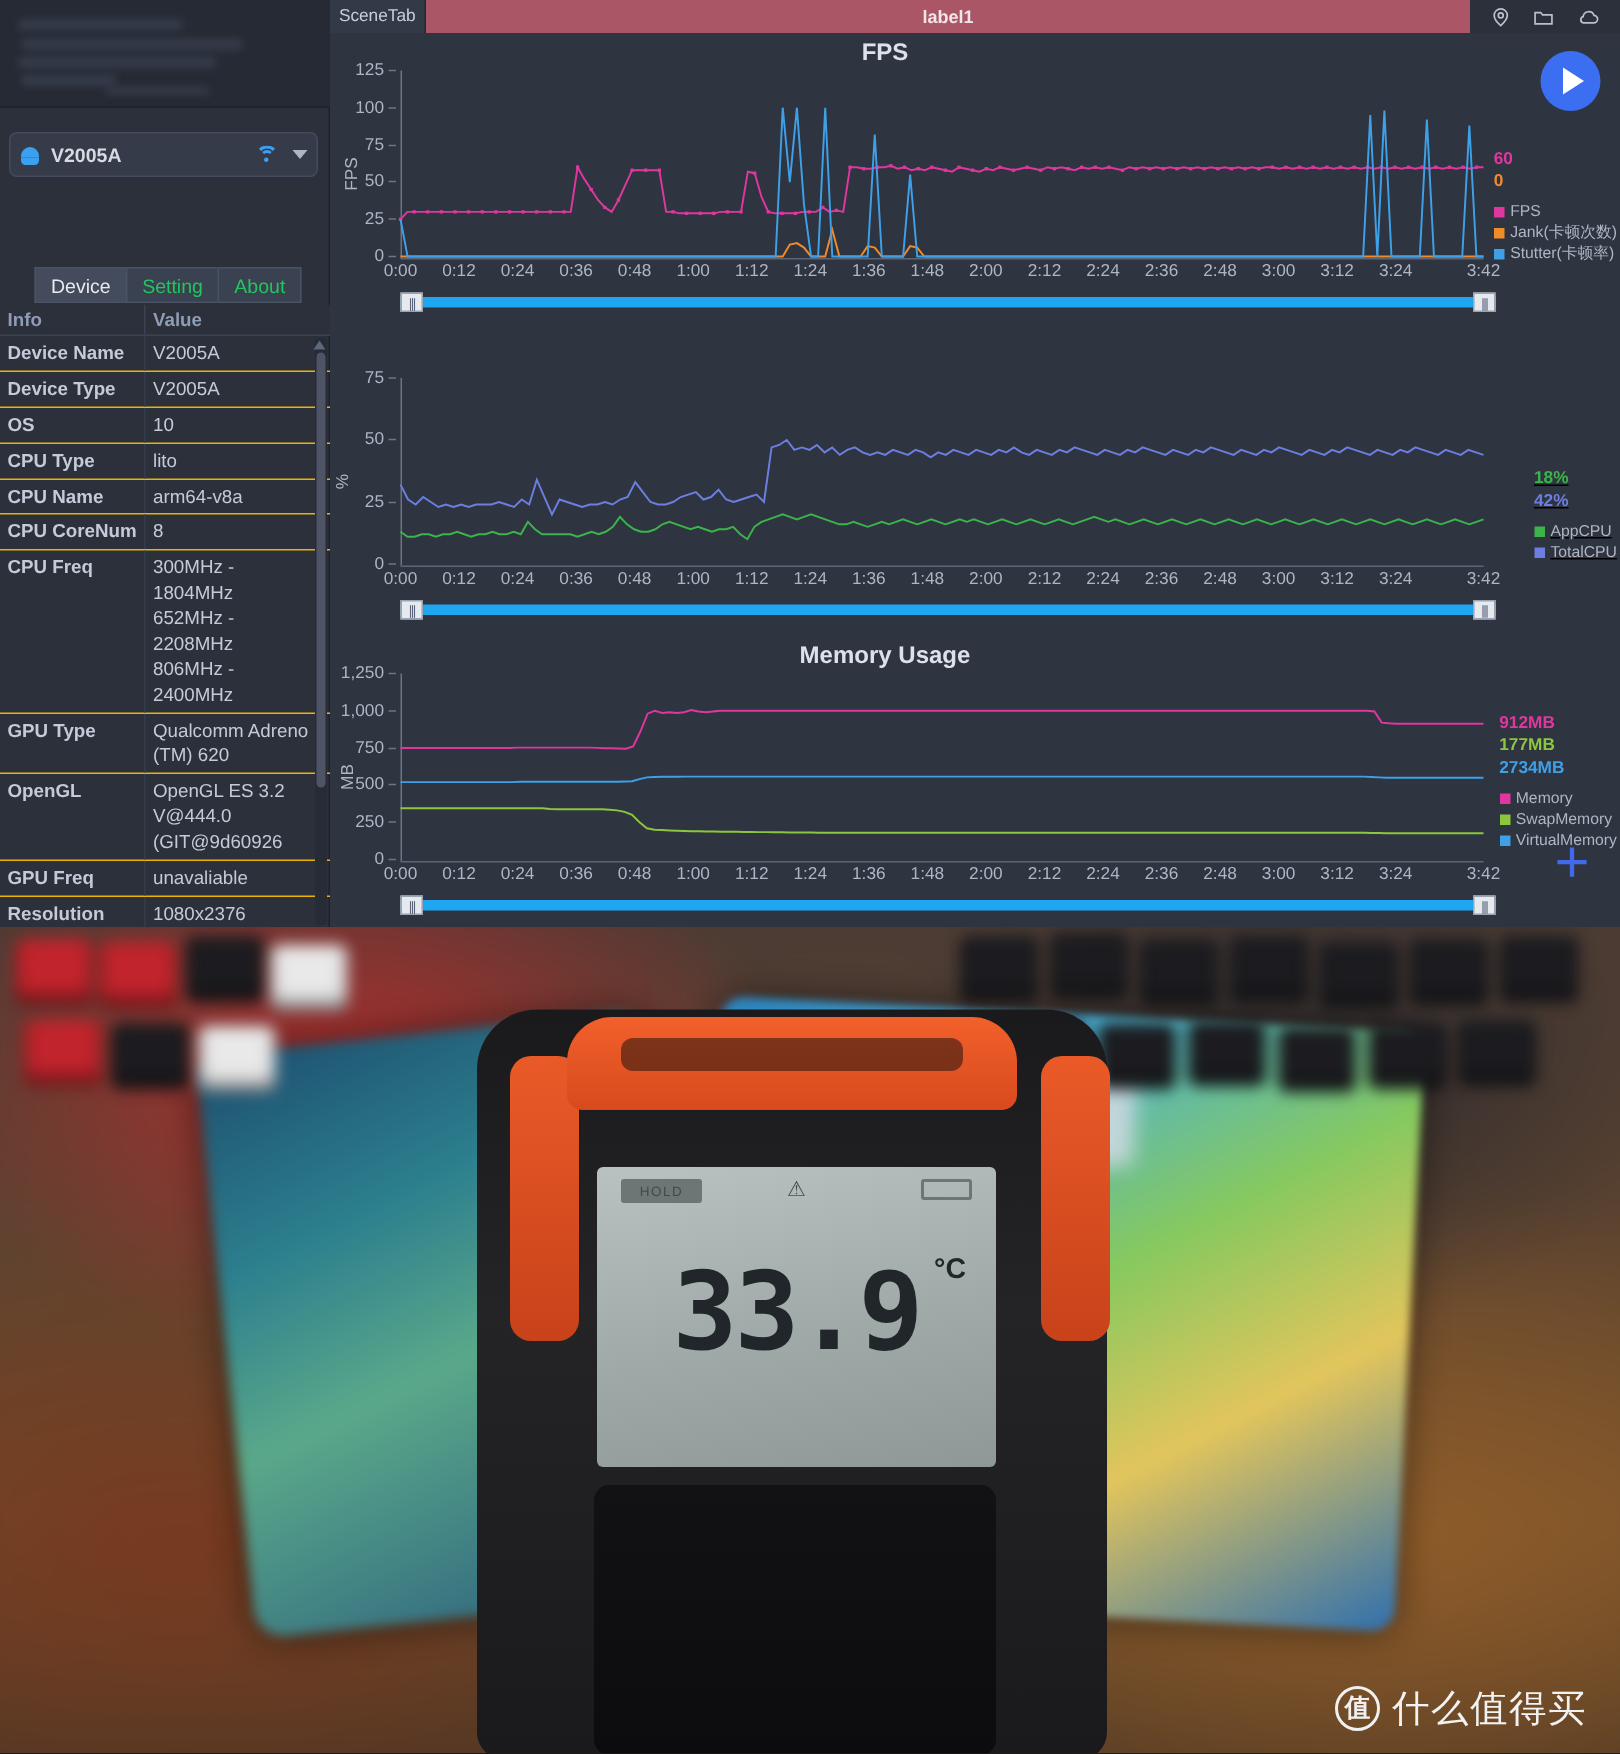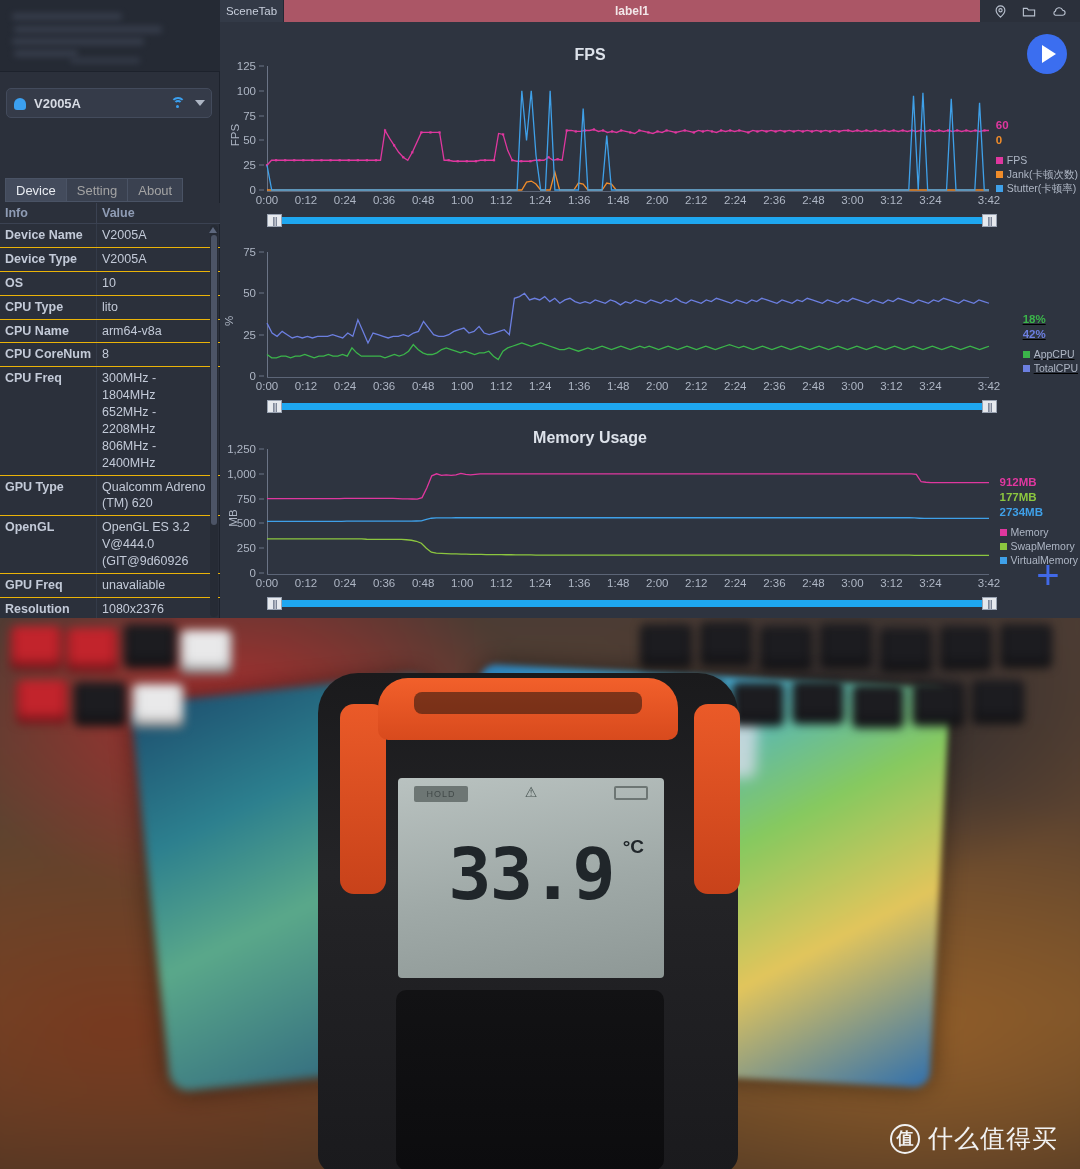--- a/index.html
+++ b/index.html
@@ -79,26 +79,26 @@
   .wifi-ico i:nth-child(1){ width:15px;height:15px; top:0; }
   .wifi-ico i:nth-child(2){ width:9px;height:9px; top:3px; }
   .wifi-dot { position:absolute; left:50%; margin-left:-1.5px; top:8px;
     width:3px;height:3px;border-radius:50%;background:#3ba0f0; }
   .caret {
     width: 0; height: 0; border-left: 5px solid transparent;
     border-right: 5px solid transparent; border-top: 6px solid #aeb6c4;
   }
 
   .tabstrip {
-    position: absolute; left: 5px; top: 178px; display: flex; gap: 0;
+    position: absolute; left: 23px; top: 178px; display: flex; gap: 0;
   }
   .tabbtn {
     height: 24px; padding: 0 10px; display: flex; align-items: center;
     background: #3a4150; border: 1px solid #4a5365; border-right: none;
-    color: #a3a3a3; font-size: 13px;
+    color: #22c55e; font-size: 13px;
   }
   .tabbtn:last-child { border-right: 1px solid #4a5365; }
   .tabbtn.active { background: #434b5c; color: #e8ebf1; }
 
   .infotable {
     position: absolute; left: 0; top: 203px; width: 220px; height: 415px;
     overflow: hidden;
   }
   .ti-head { display: flex; height: 21px; background: #2b303b;
     border-bottom: 1px solid #3b4252; }
@@ -159,21 +159,21 @@
     border-left: 14px solid #fff;
   }
   .plusbtn {
     position: absolute; right: 13px; top: 558px; width: 38px; height: 38px;
     color: #4169e8; font-size: 40px; line-height: 34px; text-align: center;
     font-weight: 300;
   }
 
   
   .panel { position: absolute; left: 0; width: 860px; height: 197px; }
-  .panel-fps { top: 36px; }
+  .panel-fps { top: 17px; }
   .panel-cpu { top: 222px; }
   .panel-mem { top: 419px; }
 
   .panel-title {
     position: absolute; left: 0; top: 10px; width: 740px; text-align: center;
     color: #dde2ea; font-size: 16px; font-weight: bold;
   }
   .ylabel {
     position: absolute; left: 4px; top: 50%; transform: translateY(-50%) rotate(-90deg);
     color: #aeb6c4; font-size: 11.5px; white-space: nowrap;

